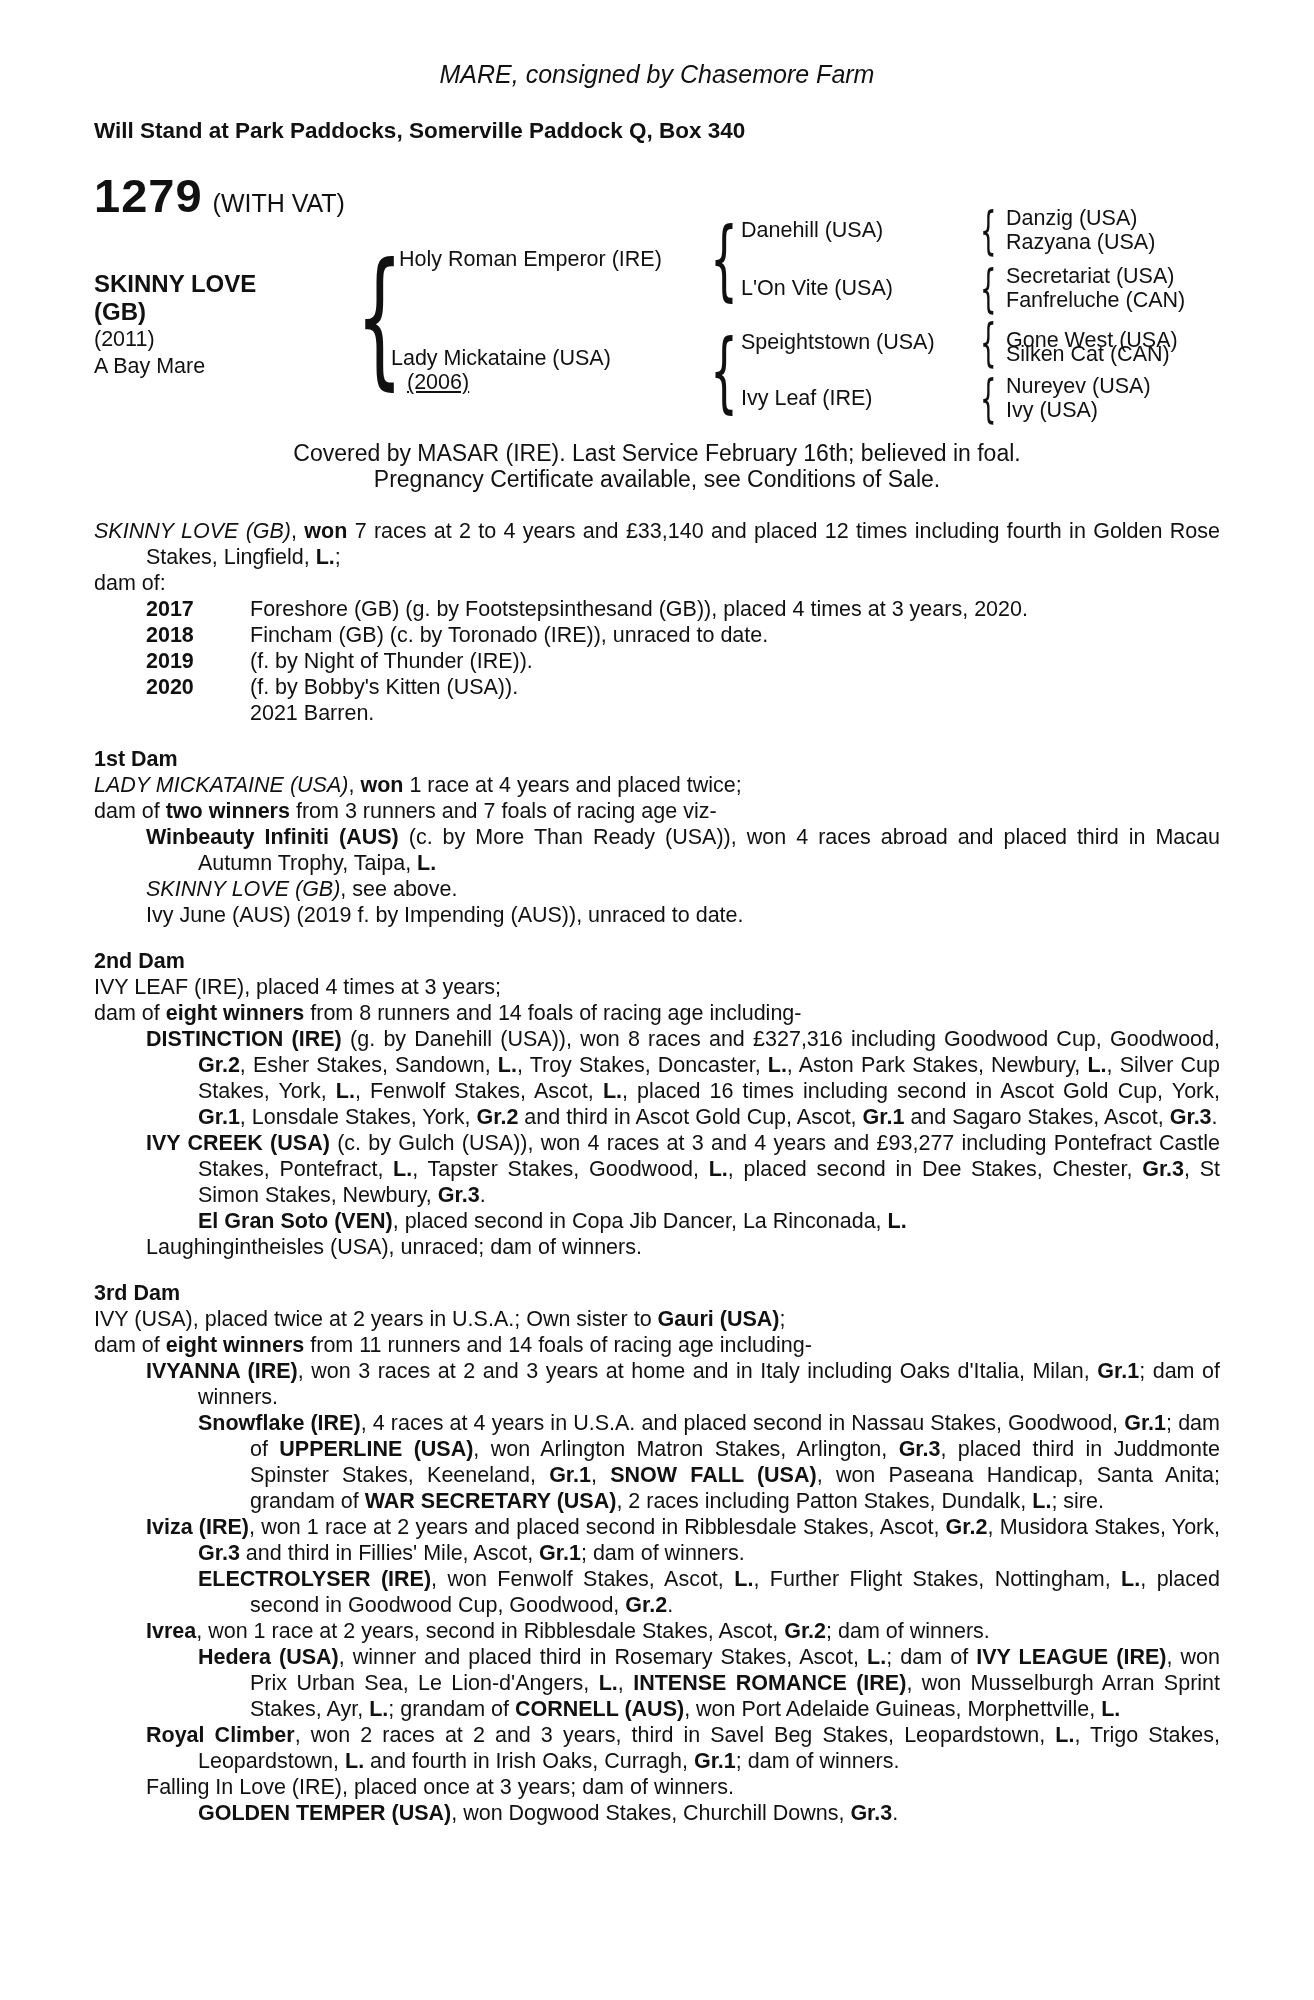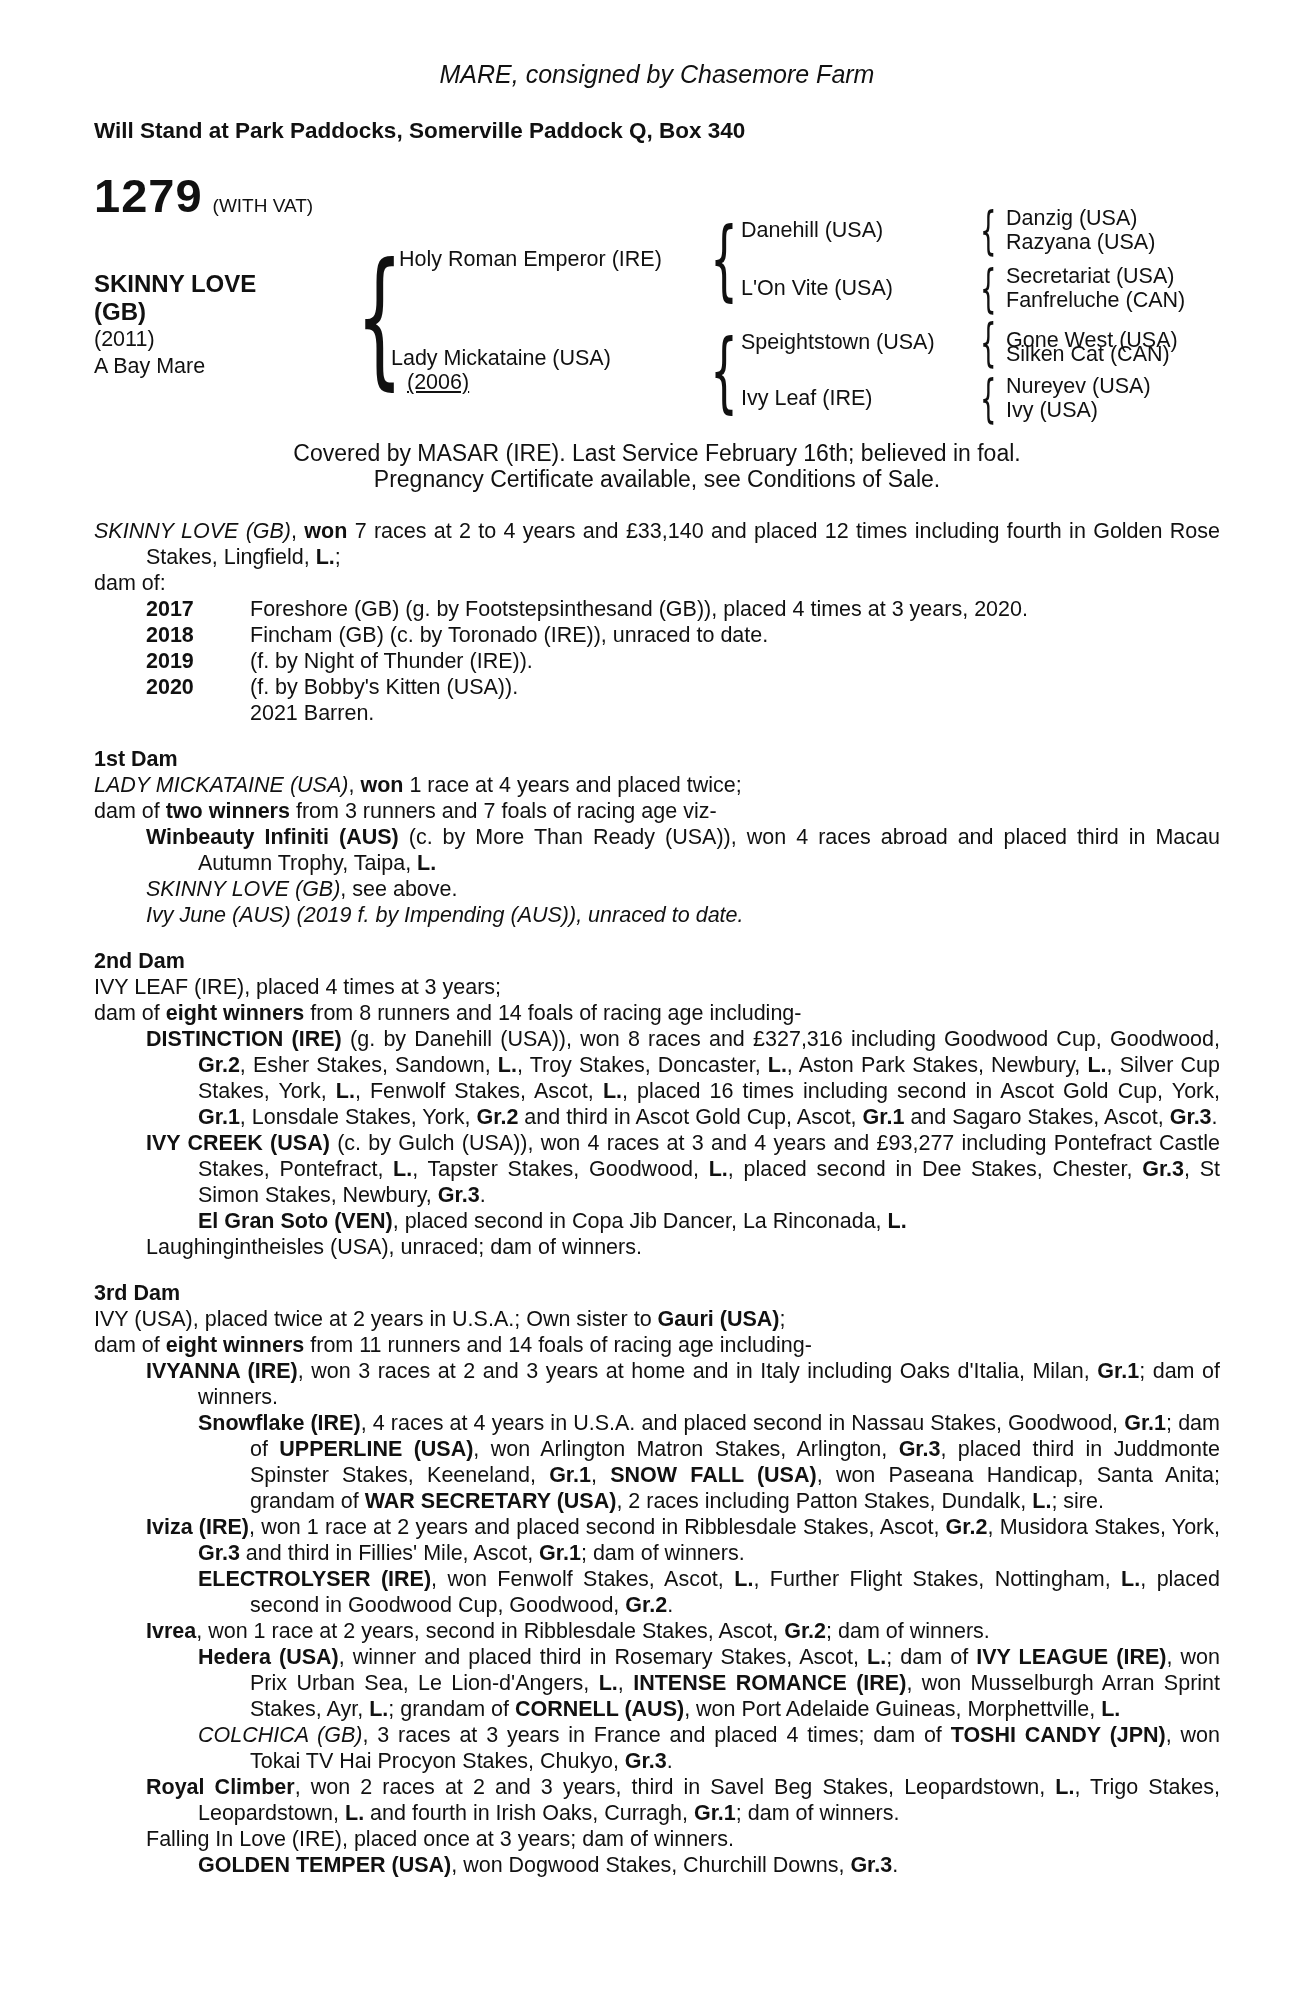--- a/index.html
+++ b/index.html
@@ -30,21 +30,21 @@
   
   .pedigree{
     position:relative;
     margin-top:28px;
     height:254px;
     font-size:21.5px;
   }
   .ped-abs{position:absolute;white-space:nowrap;line-height:24px;}
   .lot-row{position:absolute;left:0;top:2;display:flex;align-items:baseline;}
   .lot-num{font-weight:bold;font-size:47px;line-height:47px;letter-spacing:1px;}
-  .lot-vat{font-size:19px;margin-left:10px;}
+  .lot-vat{font-size:25px;margin-left:10px;}
   .subject{position:absolute;left:0;top:98px;}
   .subj-name{font-weight:bold;font-size:24px;line-height:28px;}
   .subj-line{font-size:21.5px;line-height:27px;}
   .brace{
     position:absolute;
     font-family:"DejaVu Sans", sans-serif;
     font-weight:normal;
     transform:scaleX(.5);
     transform-origin:0 50%;
     color:#111;
@@ -130,36 +130,35 @@
       <div class="produce"><span class="year">2017</span><span>Foreshore (GB) (g. by Footstepsinthesand (GB)), placed 4 times at 3 years, 2020.</span></div>
       <div class="produce"><span class="year">2018</span><span>Fincham (GB) (c. by Toronado (IRE)), unraced to date.</span></div>
       <div class="produce"><span class="year">2019</span><span>(f. by Night of Thunder (IRE)).</span></div>
       <div class="produce"><span class="year">2020</span><span>(f. by Bobby's Kitten (USA)).</span></div>
       <div class="produce"><span class="year"></span><span>2021 Barren.</span></div>
       <div class="gap heading">1st Dam</div>
       <div class="para" style="padding-left: 52px; text-indent: -52px;"><span class="seg-i">LADY MICKATAINE (USA)</span><span>, </span><span class="seg-b">won</span><span> 1 race at 4 years and placed twice;</span></div>
       <div class="para" style="padding-left: 52px; text-indent: -52px;"><span>dam of </span><span class="seg-b">two winners</span><span> from 3 runners and 7 foals of racing age viz-</span></div>
       <div class="para" style="padding-left: 104px; text-indent: -52px;"><span class="seg-b">Winbeauty Infiniti (AUS)</span><span> (c. by More Than Ready (USA)), won 4 races abroad and placed third in Macau Autumn Trophy, Taipa, </span><span class="seg-b">L.</span></div>
       <div class="para" style="padding-left: 104px; text-indent: -52px;"><span class="seg-i">SKINNY LOVE (GB)</span><span>, see above.</span></div>
-      <div class="para" style="padding-left: 104px; text-indent: -52px; font-style: italic;"><span>Ivy June (AUS) (2019 f. by Impending (AUS)), unraced to date.</span></div>
+      <div class="para" style="padding-left: 104px; text-indent: -52px;"><span>Ivy June (AUS) (2019 f. by Impending (AUS)), unraced to date.</span></div>
       <div class="gap heading">2nd Dam</div>
       <div class="para" style="padding-left: 52px; text-indent: -52px;"><span>IVY LEAF (IRE), placed 4 times at 3 years;</span></div>
       <div class="para" style="padding-left: 52px; text-indent: -52px;"><span>dam of </span><span class="seg-b">eight winners</span><span> from 8 runners and 14 foals of racing age including-</span></div>
       <div class="para" style="padding-left: 104px; text-indent: -52px;"><span class="seg-b">DISTINCTION (IRE)</span><span> (g. by Danehill (USA)), won 8 races and £327,316 including Goodwood Cup, Goodwood, </span><span class="seg-b">Gr.2</span><span>, Esher Stakes, Sandown, </span><span class="seg-b">L.</span><span>, Troy Stakes, Doncaster, </span><span class="seg-b">L.</span><span>, Aston Park Stakes, Newbury, </span><span class="seg-b">L.</span><span>, Silver Cup Stakes, York, </span><span class="seg-b">L.</span><span>, Fenwolf Stakes, Ascot, </span><span class="seg-b">L.</span><span>, placed 16 times including second in Ascot Gold Cup, York, </span><span class="seg-b">Gr.1</span><span>, Lonsdale Stakes, York, </span><span class="seg-b">Gr.2</span><span> and third in Ascot Gold Cup, Ascot, </span><span class="seg-b">Gr.1</span><span> and Sagaro Stakes, Ascot, </span><span class="seg-b">Gr.3</span><span>.</span></div>
       <div class="para" style="padding-left: 104px; text-indent: -52px;"><span class="seg-b">IVY CREEK (USA)</span><span> (c. by Gulch (USA)), won 4 races at 3 and 4 years and £93,277 including Pontefract Castle Stakes, Pontefract, </span><span class="seg-b">L.</span><span>, Tapster Stakes, Goodwood, </span><span class="seg-b">L.</span><span>, placed second in Dee Stakes, Chester, </span><span class="seg-b">Gr.3</span><span>, St Simon Stakes, Newbury, </span><span class="seg-b">Gr.3</span><span>.</span></div>
       <div class="para" style="padding-left: 156px; text-indent: -52px;"><span class="seg-b">El Gran Soto (VEN)</span><span>, placed second in Copa Jib Dancer, La Rinconada, </span><span class="seg-b">L.</span></div>
       <div class="para" style="padding-left: 104px; text-indent: -52px;"><span>Laughingintheisles (USA), unraced; dam of winners.</span></div>
       <div class="gap heading">3rd Dam</div>
       <div class="para" style="padding-left: 52px; text-indent: -52px;"><span>IVY (USA), placed twice at 2 years in U.S.A.; Own sister to </span><span class="seg-b">Gauri (USA)</span><span>;</span></div>
       <div class="para" style="padding-left: 52px; text-indent: -52px;"><span>dam of </span><span class="seg-b">eight winners</span><span> from 11 runners and 14 foals of racing age including-</span></div>
       <div class="para" style="padding-left: 104px; text-indent: -52px;"><span class="seg-b">IVYANNA (IRE)</span><span>, won 3 races at 2 and 3 years at home and in Italy including Oaks d'Italia, Milan, </span><span class="seg-b">Gr.1</span><span>; dam of winners.</span></div>
       <div class="para" style="padding-left: 156px; text-indent: -52px;"><span class="seg-b">Snowflake (IRE)</span><span>, 4 races at 4 years in U.S.A. and placed second in Nassau Stakes, Goodwood, </span><span class="seg-b">Gr.1</span><span>; dam of </span><span class="seg-b">UPPERLINE (USA)</span><span>, won Arlington Matron Stakes, Arlington, </span><span class="seg-b">Gr.3</span><span>, placed third in Juddmonte Spinster Stakes, Keeneland, </span><span class="seg-b">Gr.1</span><span>, </span><span class="seg-b">SNOW FALL (USA)</span><span>, won Paseana Handicap, Santa Anita; grandam of </span><span class="seg-b">WAR SECRETARY (USA)</span><span>, 2 races including Patton Stakes, Dundalk, </span><span class="seg-b">L.</span><span>; sire.</span></div>
       <div class="para" style="padding-left: 104px; text-indent: -52px;"><span class="seg-b">Iviza (IRE)</span><span>, won 1 race at 2 years and placed second in Ribblesdale Stakes, Ascot, </span><span class="seg-b">Gr.2</span><span>, Musidora Stakes, York, </span><span class="seg-b">Gr.3</span><span> and third in Fillies' Mile, Ascot, </span><span class="seg-b">Gr.1</span><span>; dam of winners.</span></div>
       <div class="para" style="padding-left: 156px; text-indent: -52px;"><span class="seg-b">ELECTROLYSER (IRE)</span><span>, won Fenwolf Stakes, Ascot, </span><span class="seg-b">L.</span><span>, Further Flight Stakes, Nottingham, </span><span class="seg-b">L.</span><span>, placed second in Goodwood Cup, Goodwood, </span><span class="seg-b">Gr.2</span><span>.</span></div>
       <div class="para" style="padding-left: 104px; text-indent: -52px;"><span class="seg-b">Ivrea</span><span>, won 1 race at 2 years, second in Ribblesdale Stakes, Ascot, </span><span class="seg-b">Gr.2</span><span>; dam of winners.</span></div>
       <div class="para" style="padding-left: 156px; text-indent: -52px;"><span class="seg-b">Hedera (USA)</span><span>, winner and placed third in Rosemary Stakes, Ascot, </span><span class="seg-b">L.</span><span>; dam of </span><span class="seg-b">IVY LEAGUE (IRE)</span><span>, won Prix Urban Sea, Le Lion-d'Angers, </span><span class="seg-b">L.</span><span>, </span><span class="seg-b">INTENSE ROMANCE (IRE)</span><span>, won Musselburgh Arran Sprint Stakes, Ayr, </span><span class="seg-b">L.</span><span>; grandam of </span><span class="seg-b">CORNELL (AUS)</span><span>, won Port Adelaide Guineas, Morphettville, </span><span class="seg-b">L.</span></div>
-      <div class="para" style="padding-left: 156px; text-indent: -52px;"><span class="seg-i">COLCHICA (GB)</span><span>, 3 races at 3 years in France and placed 4 times; dam of </span><span class="seg-b">TOSHI CANDY (JPN)</span><span>, won Tokai TV Hai Procyon Stakes, Chukyo, </span><span class="seg-b">Gr.3</span><span>.</span></div>
       <div class="para" style="padding-left: 104px; text-indent: -52px;"><span class="seg-b">Royal Climber</span><span>, won 2 races at 2 and 3 years, third in Savel Beg Stakes, Leopardstown, </span><span class="seg-b">L.</span><span>, Trigo Stakes, Leopardstown, </span><span class="seg-b">L.</span><span> and fourth in Irish Oaks, Curragh, </span><span class="seg-b">Gr.1</span><span>; dam of winners.</span></div>
       <div class="para" style="padding-left: 104px; text-indent: -52px;"><span>Falling In Love (IRE), placed once at 3 years; dam of winners.</span></div>
       <div class="para" style="padding-left: 156px; text-indent: -52px;"><span class="seg-b">GOLDEN TEMPER (USA)</span><span>, won Dogwood Stakes, Churchill Downs, </span><span class="seg-b">Gr.3</span><span>.</span></div>
     </div>
 
 </div>
 
 </body></html>

